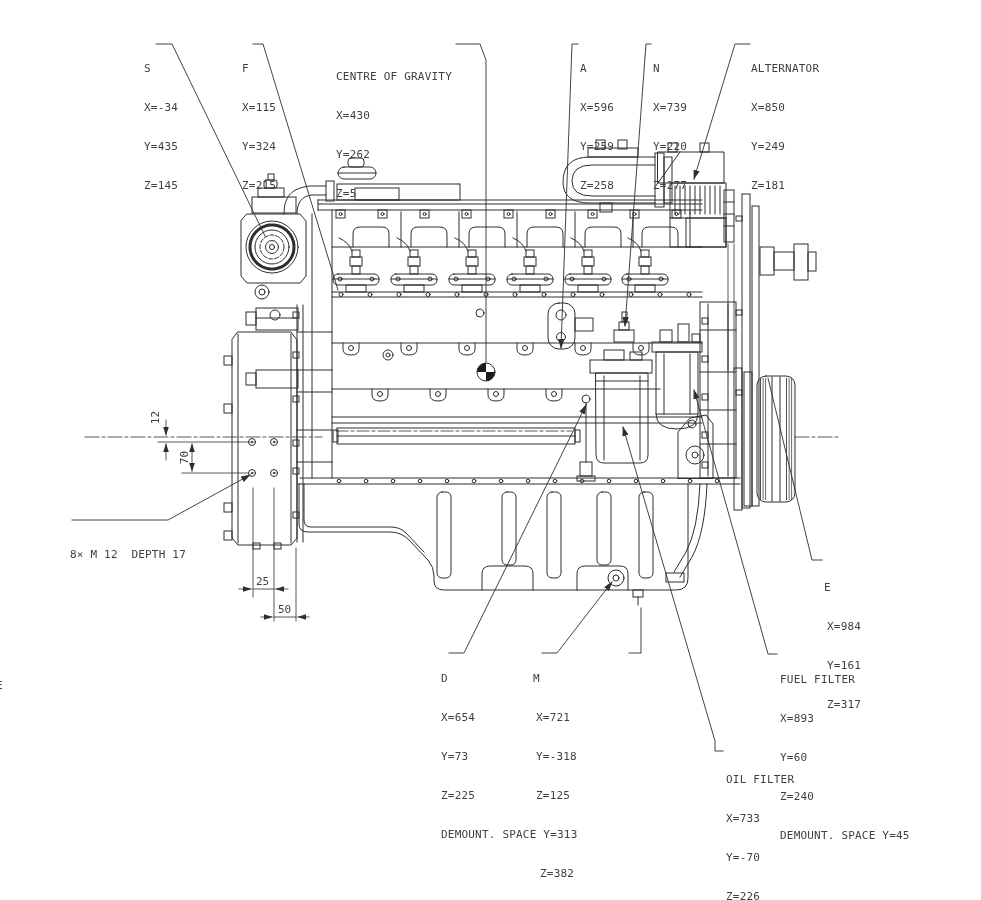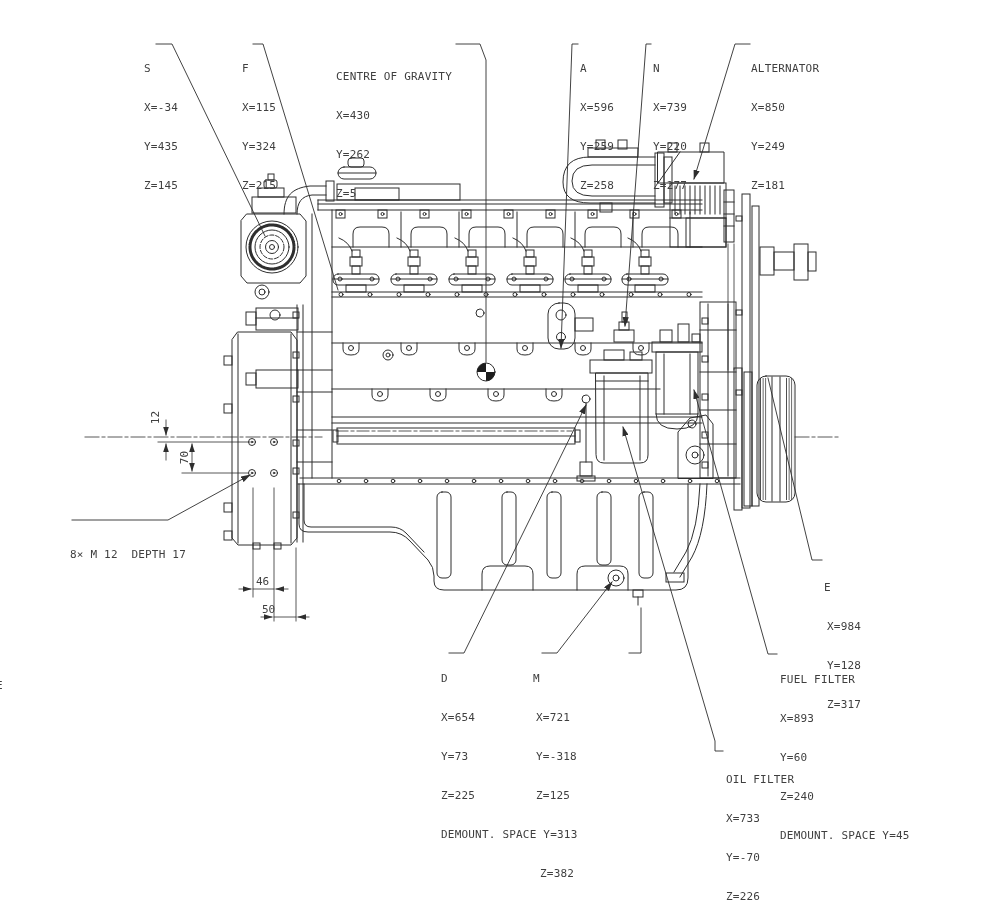--- a/index.html
+++ b/index.html
@@ -470,21 +470,21 @@
   <div class="callout" style="left:751px;top:36px">
     <div class="co-label">ALTERNATOR</div>
     <div class="co-line">X=850</div>
     <div class="co-line">Y=249</div>
     <div class="co-line">Z=181</div>
   </div>
 
   <div class="callout" style="left:824px;top:555px">
     <div class="co-label">E</div>
     <div class="co-line" style="padding-left:3px">X=984</div>
-    <div class="co-line" style="padding-left:3px">Y=128</div>
+    <div class="co-line" style="padding-left:3px">Y=161</div>
     <div class="co-line" style="padding-left:3px">Z=317</div>
   </div>
 
   <div class="callout" style="left:780px;top:647px">
     <div class="co-label">FUEL FILTER</div>
     <div class="co-line">X=893</div>
     <div class="co-line">Y=60</div>
     <div class="co-line">Z=240</div>
     <div class="co-line">DEMOUNT. SPACE Y=45</div>
   </div>
@@ -514,18 +514,18 @@
     
     
   </div>
 
   <div class="callout" style="left:70px;top:522px">
     <div class="co-line">8× M 12  DEPTH 17</div>
   </div>
 
   <div class="dim-text rot" style="left:149px;top:412px">12</div>
   <div class="dim-text rot" style="left:178px;top:452px">70</div>
-  <div class="dim-text" style="left:256px;top:576px">46</div>
-  <div class="dim-text" style="left:262px;top:604px">50</div>
+  <div class="dim-text" style="left:256px;top:576px">25</div>
+  <div class="dim-text" style="left:278px;top:604px">50</div>
 
   <div class="edge-frag">E</div>
 
 </div>
 
 </body></html>

